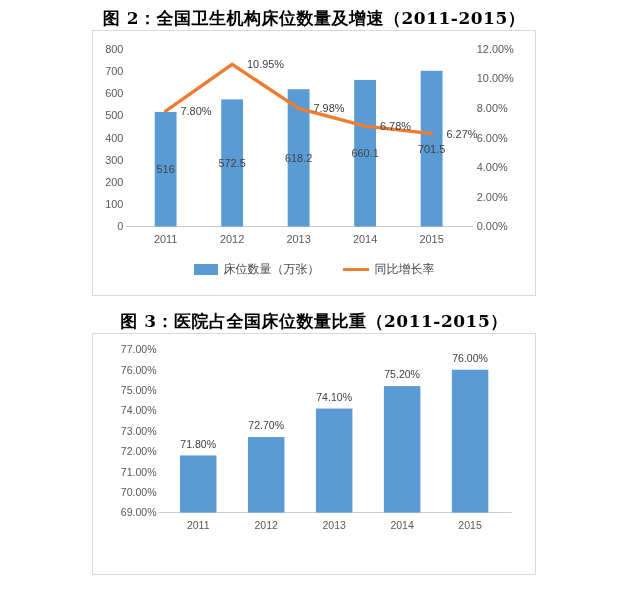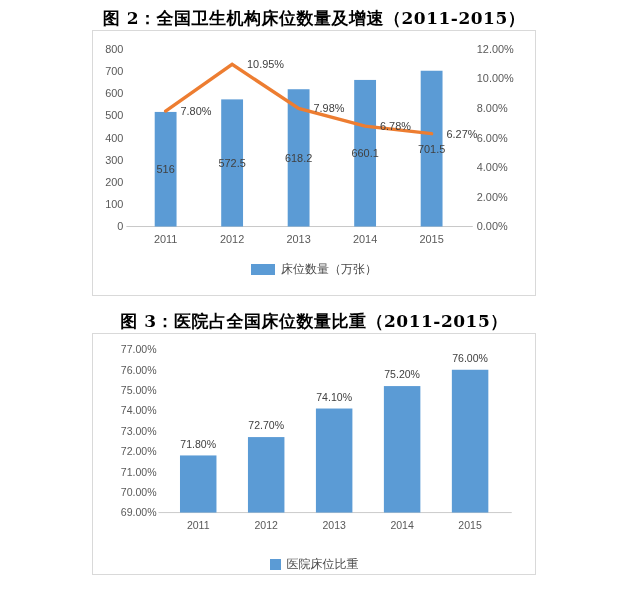--- a/index.html
+++ b/index.html
@@ -77,20 +77,24 @@
       <text x="154.5" y="37.662499999999994" text-anchor="start" class="dlabel">10.95%</text>
       <text x="221.5" y="81.96499999999999" text-anchor="start" class="dlabel">7.98%</text>
       <text x="288.5" y="99.865" text-anchor="start" class="dlabel">6.78%</text>
       <text x="355.5" y="107.47250000000001" text-anchor="start" class="dlabel">6.27%</text>
     </svg>
   <div class="legend">
     <span class="legend-item">
       <span class="swatch-bar" style="background:#5B9BD5"></span>
       <span>床位数量（万张）</span>
     </span>
+    <span class="legend-item">
+      <span class="swatch-line" style="background:#ED7D31"></span>
+      <span>同比增长率</span>
+    </span>
   </div>
 </div>
 
 <div id="title-fig3" class="chart-title">图 3：医院占全国床位数量比重（2011-2015）</div>
 
 <div id="card-fig3" class="chart-card">
   <svg xmlns="http://www.w3.org/2000/svg" viewBox="0 0 444 250">
       <text x="58" y="20" text-anchor="end" class="tick">77.00%</text>
       <text x="58" y="41.25" text-anchor="end" class="tick">76.00%</text>
       <text x="58" y="62.5" text-anchor="end" class="tick">75.00%</text>
@@ -110,19 +114,13 @@
       <text x="101.4" y="118.50000000000006" text-anchor="middle" class="dlabel">71.80%</text>
       <rect x="153.2" y="107.37499999999994" width="38" height="78.62500000000006" fill="#5B9BD5"></rect>
       <text x="172.2" y="99.37499999999994" text-anchor="middle" class="dlabel">72.70%</text>
       <rect x="224" y="77.62500000000011" width="38" height="108.37499999999989" fill="#5B9BD5"></rect>
       <text x="243" y="69.62500000000011" text-anchor="middle" class="dlabel">74.10%</text>
       <rect x="294.79999999999995" y="54.24999999999994" width="38" height="131.75000000000006" fill="#5B9BD5"></rect>
       <text x="313.79999999999995" y="46.24999999999994" text-anchor="middle" class="dlabel">75.20%</text>
       <rect x="365.59999999999997" y="37.25" width="38" height="148.75" fill="#5B9BD5"></rect>
       <text x="384.59999999999997" y="29.25" text-anchor="middle" class="dlabel">76.00%</text>
     </svg>
-  <div class="legend">
-    <span class="legend-item">
-      <span class="swatch-bar-small" style="background:#5B9BD5"></span>
-      <span>医院床位比重</span>
-    </span>
-  </div>
 </div>
 
 </body></html>

